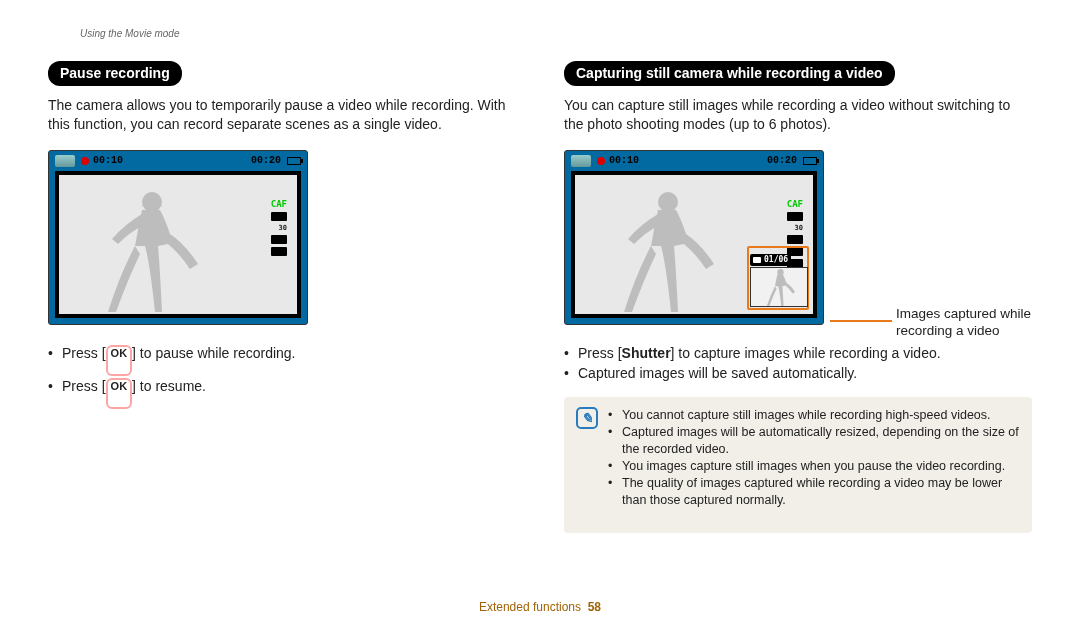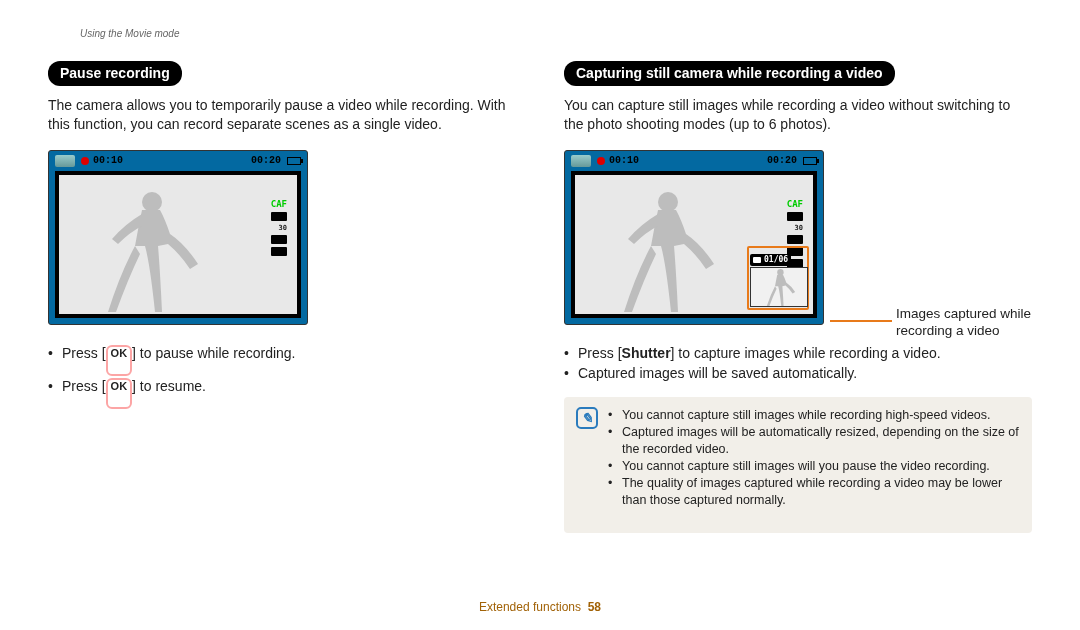--- a/index.html
+++ b/index.html
@@ -152,21 +152,21 @@
           <span>Press [</span><b>Shutter</b><span>] to capture images while recording a video.</span>
         </li>
         <li>Captured images will be saved automatically.</li>
       </ul>
 
       <div class="note">
         <div class="note-ico">✎</div>
         <ul class="bul">
           <li>You cannot capture still images while recording high-speed videos.</li>
           <li>Captured images will be automatically resized, depending on the size of the recorded video.</li>
-          <li>You cannot capture still images will you pause the video recording.</li>
+          <li>You images capture still images when you pause the video recording.</li>
           <li>The quality of images captured while recording a video may be lower than those captured normally.</li>
         </ul>
       </div>
     </div>
   </div>
 
   <div class="footer">
     <span>Extended functions</span>&nbsp;&nbsp;<b>58</b>
   </div>
 </div>

